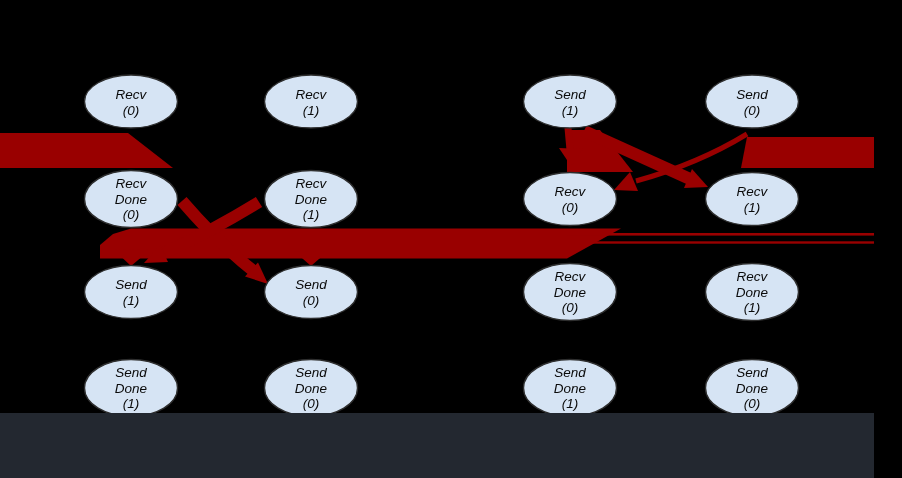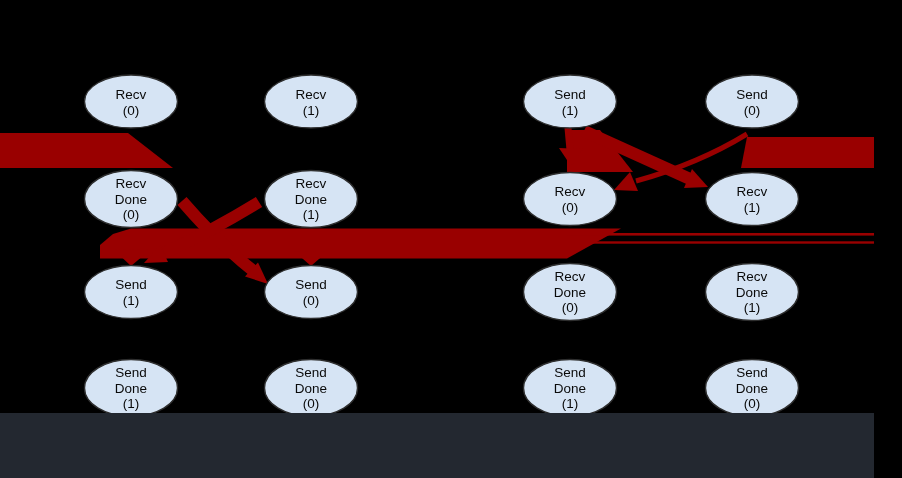--- a/index.html
+++ b/index.html
@@ -3,20 +3,21 @@
 <meta charset="utf-8">
 <style>
   html, body { margin: 0; padding: 0; background: #000; }
   .canvas-wrap {
     position: relative;
     width: 874px;
     height: 478px;
     background: #000;
     overflow: hidden;
     font-family: "Liberation Sans", sans-serif;
+    font-style: italic;
   }
   svg { display: block; }
   .node ellipse {
     fill: #d6e4f4;
     stroke: #2e2e2e;
     stroke-width: 1.4;
   }
   .node text {
     fill: #0a0a0a;
     font-size: 13.5px;

